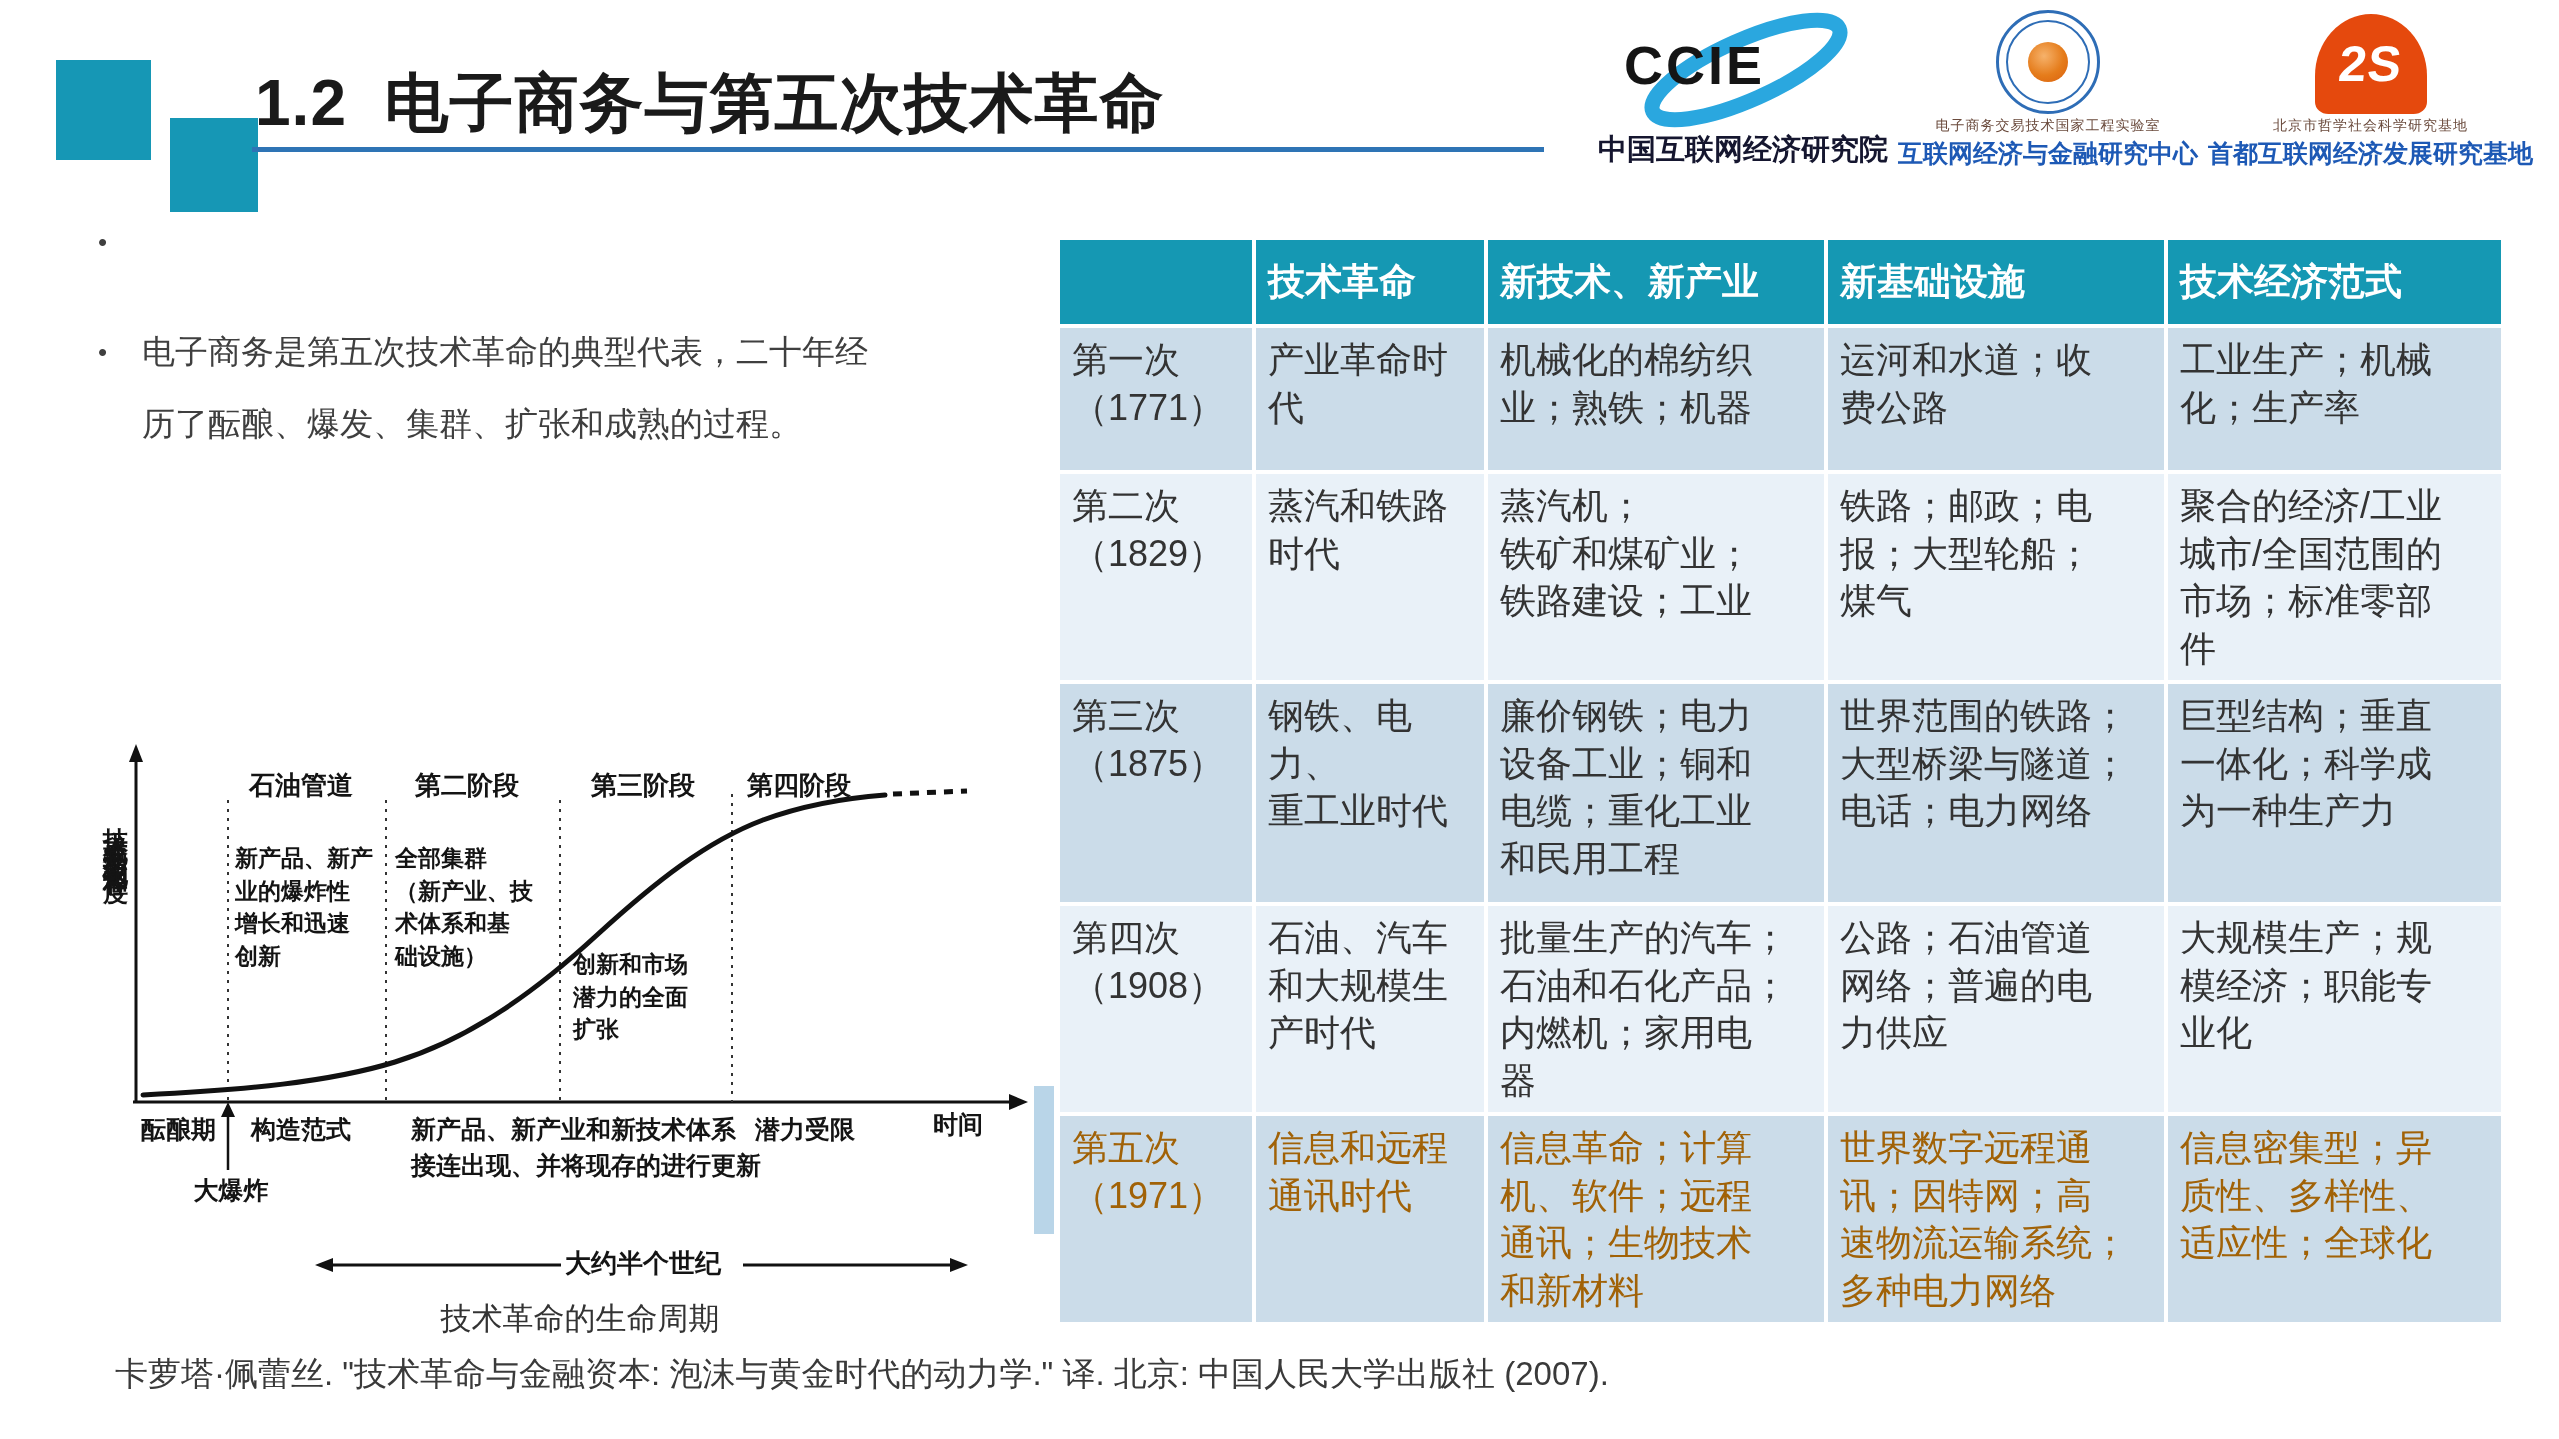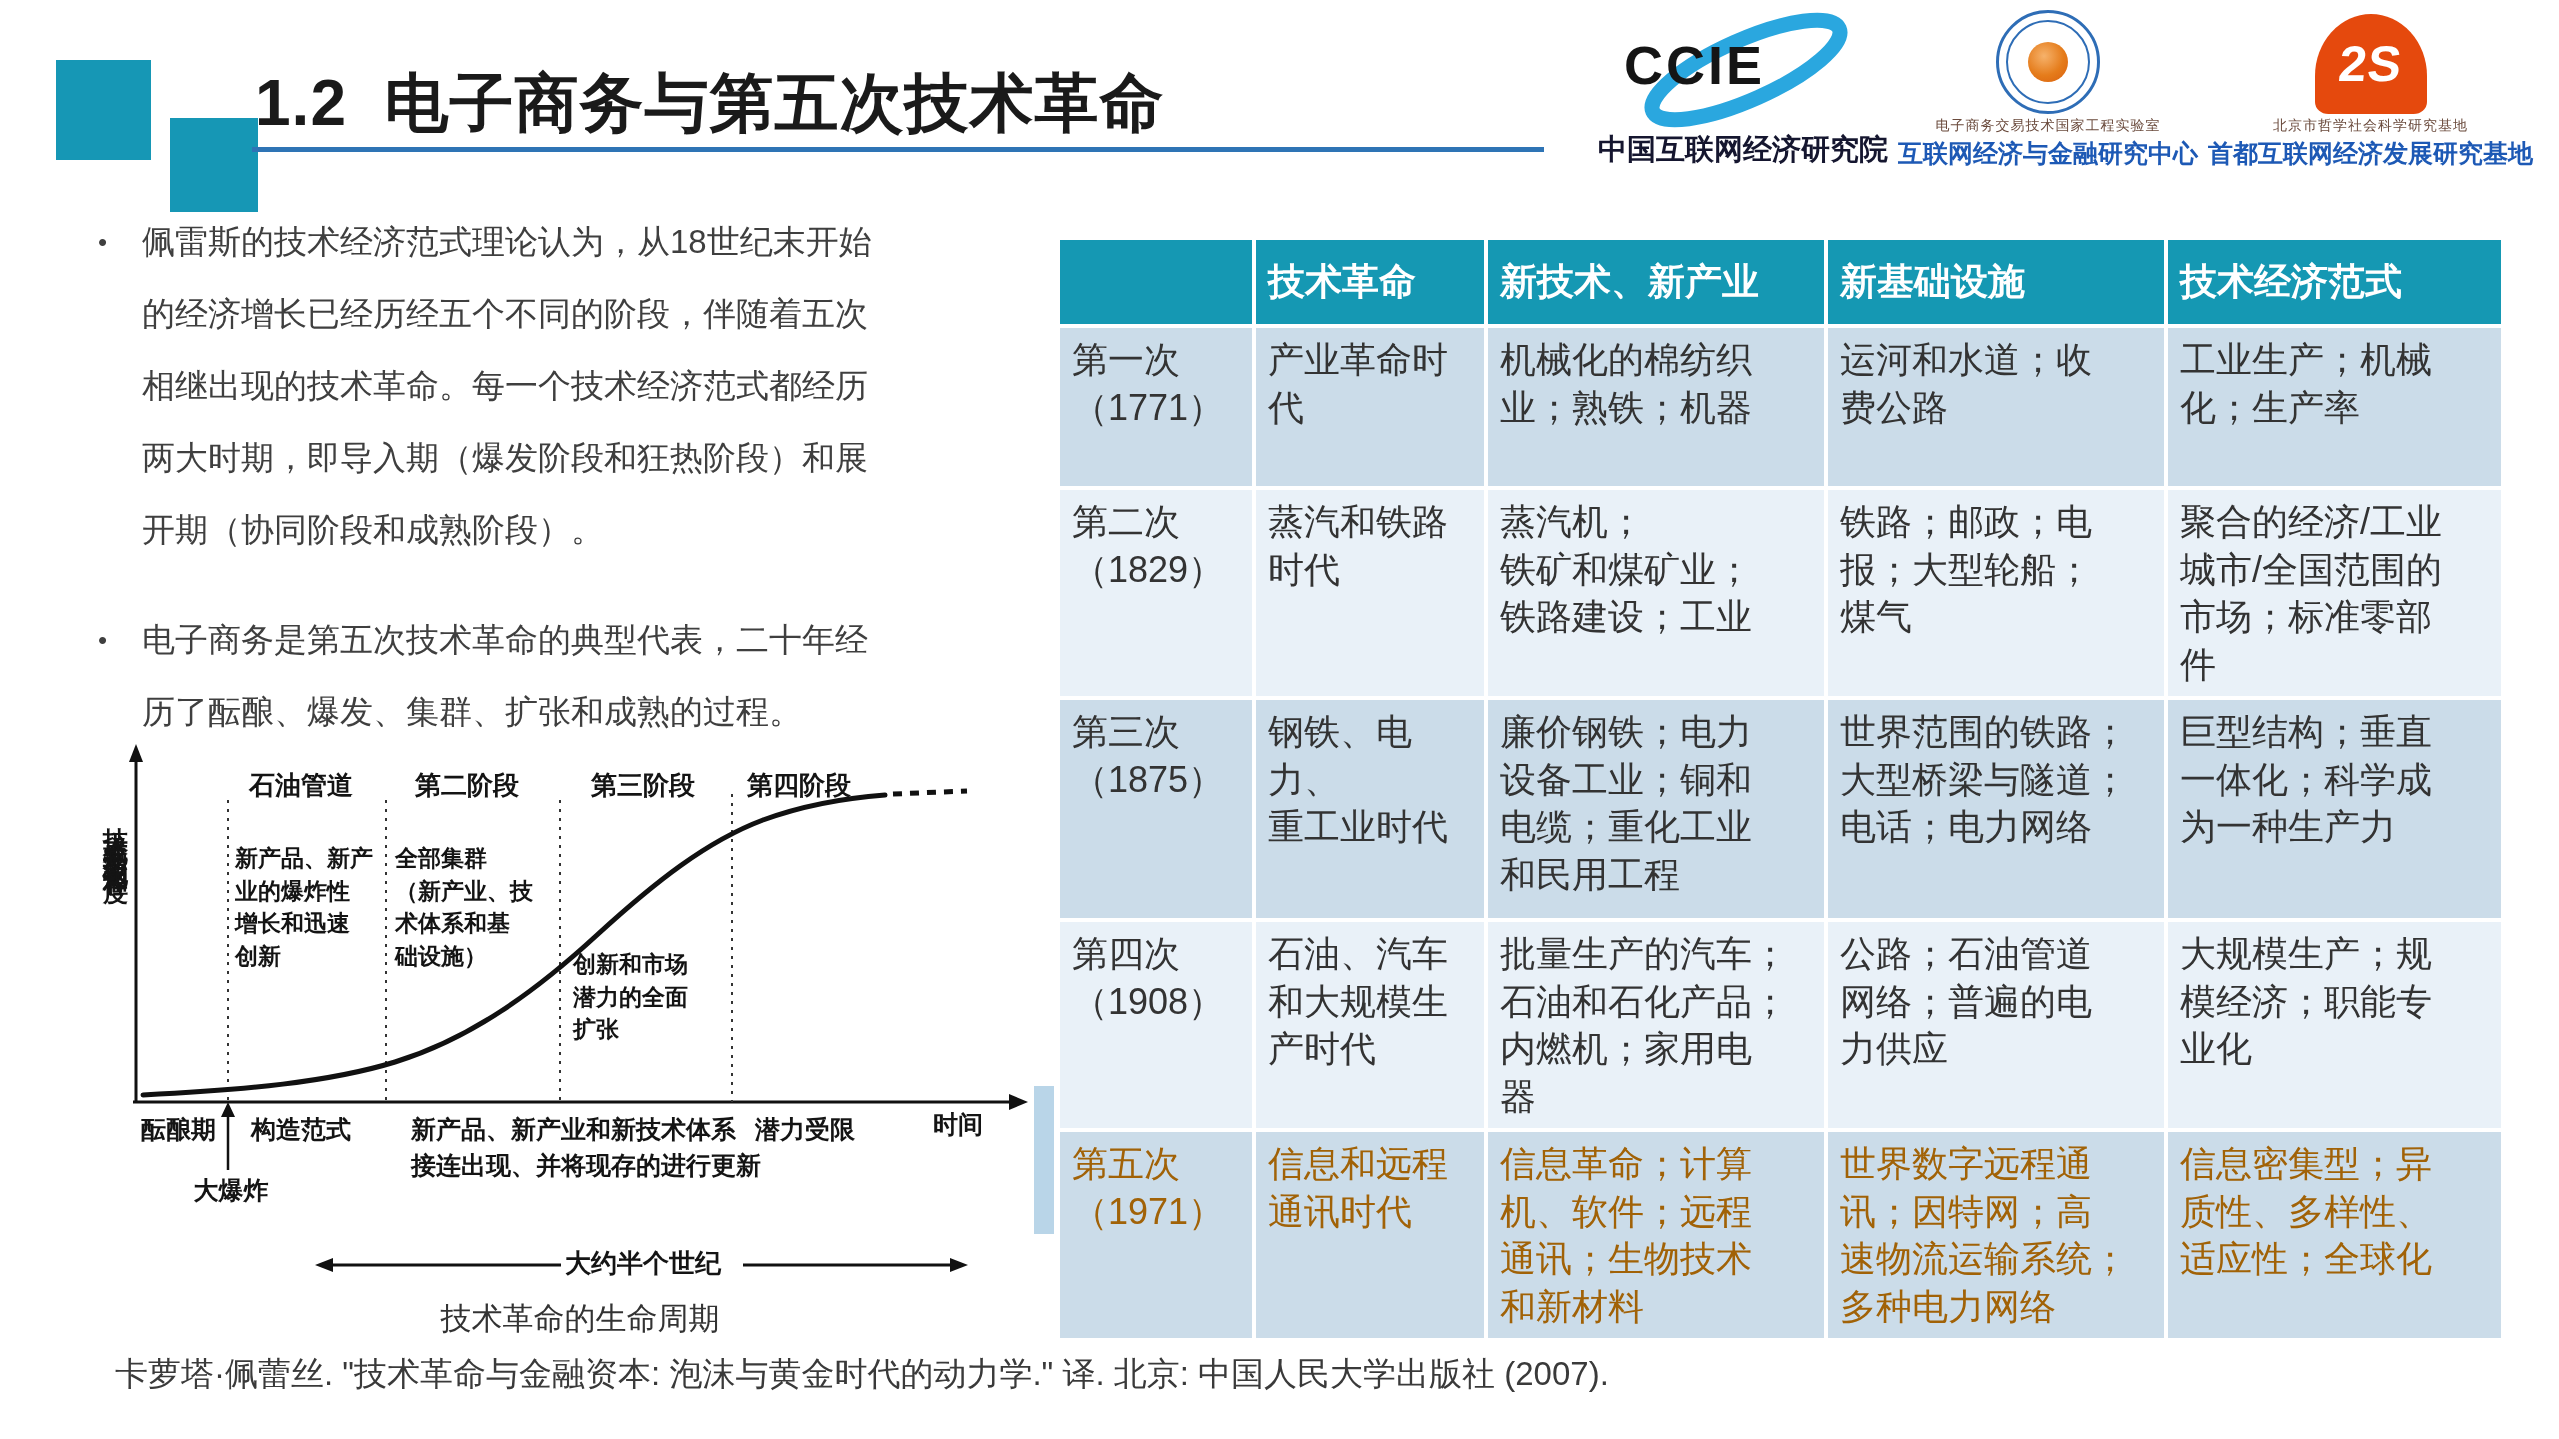--- a/index.html
+++ b/index.html
@@ -109,25 +109,20 @@
       <span class="zs-word">2S</span>
     </div>
     <div class="logo-caption-small">北京市哲学社会科学研究基地</div>
     <div class="logo-caption-blue">首都互联网经济发展研究基地</div>
   </div>
 </div>
 
 <div class="bullets">
   <div class="bullet-item">
     <span class="bullet-dot">•</span>
-    <span class="bullet-text">佩雷斯的技术经济范式理论认为，从18世纪末开始
-的经济增长已经历经五个不同的阶段，伴随着五次
-相继出现的技术革命。每一个技术经济范式都经历
-两大时期，即导入期（爆发阶段和狂热阶段）和展
-开期（协同阶段和成熟阶段）。</span>
   </div>
   <div class="bullet-item">
     <span class="bullet-dot">•</span>
     <span class="bullet-text">电子商务是第五次技术革命的典型代表，二十年经
 历了酝酿、爆发、集群、扩张和成熟的过程。</span>
   </div>
 </div>
 
 <div class="figure">
   <svg width="950" height="620" viewBox="0 0 950 620">
@@ -192,21 +187,21 @@
       <col style="width:333px">
   </colgroup>
   <tbody>
       <tr>
     <th></th>
     <th>技术革命</th>
     <th>新技术、新产业</th>
     <th>新基础设施</th>
     <th>技术经济范式</th>
   </tr>
-  <tr class="row-a" style="height:158px">
+  <tr class="row-a" style="height:142px">
     <td>第一次
 （1771）</td>
     <td>产业革命时
 代</td>
     <td>机械化的棉纺织
 业；熟铁；机器</td>
     <td>运河和水道；收
 费公路</td>
     <td>工业生产；机械
 化；生产率</td>

